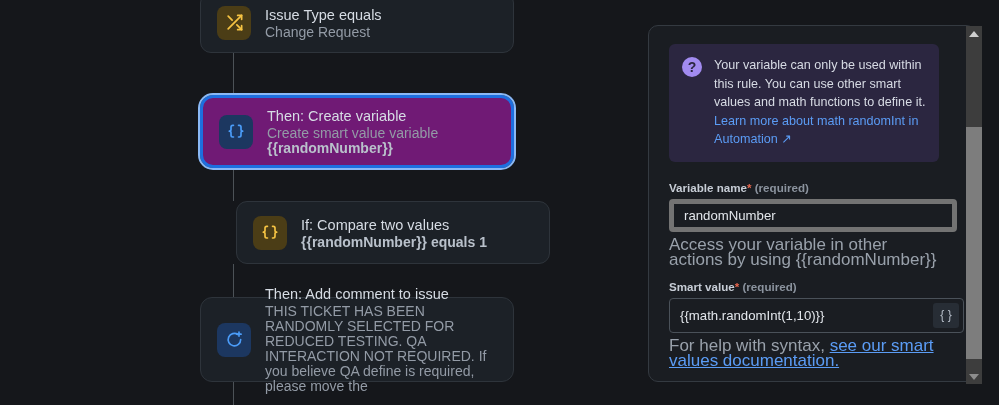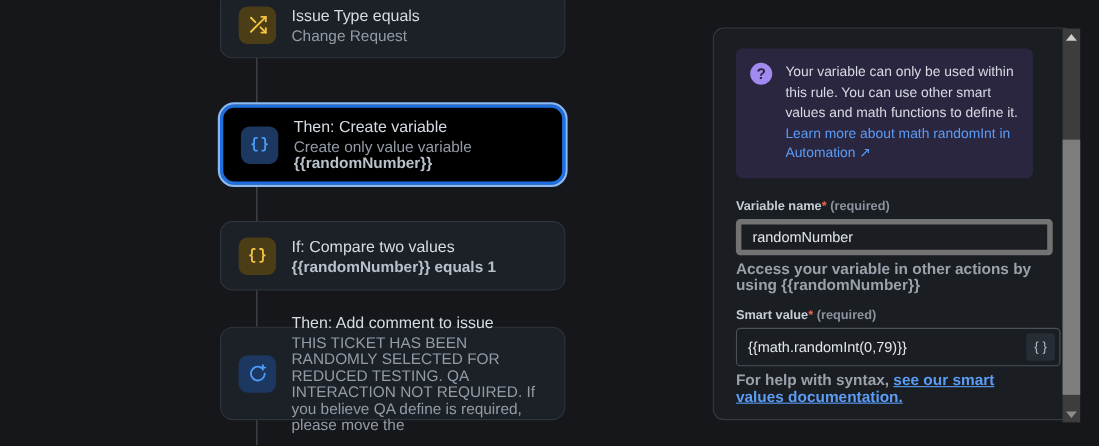--- a/index.html
+++ b/index.html
@@ -37,21 +37,21 @@
     border-radius: 11px;
     display: flex;
     align-items: center;
     padding: 0 14px 0 16px;
   }
   .card.selected {
     border: 3px solid #1d6fe0;
     outline: 2px solid #8ab8f5;
     outline-offset: 0px;
     border-radius: 13px;
-    background: #000000;
+    background: #701a75;
   }
   .card-icon {
     flex: 0 0 auto;
     width: 34px; height: 34px;
     border-radius: 8px;
     display: flex; align-items: center; justify-content: center;
     margin-right: 14px;
   }
   .icon-yellow { background: #4b3d16; }
   .icon-blue   { background: #1c3760; }
@@ -127,25 +127,24 @@
     border-radius: 4px;
     color: #e3e7ec;
     font-size: 13.2px;
     font-family: "Liberation Sans", sans-serif;
     padding: 0 10px;
     display: flex;
     align-items: center;
   }
   .helper {
     color: #99a1ab;
-    font-size: 14px;
+    font-size: 17px;
     line-height: 15.5px;
     margin-top: 5px;
     margin-bottom: 12px;
-    font-weight: bold;
   }
   .helper a { color: #5b9cf5; text-decoration: underline; }
 
   .smart-wrap { position: relative; width: 295px; height: 35px; }
   .smart-input {
     position: absolute; left: 0; top: 0;
     width: 295px; height: 35px;
     background: #1a1d22;
     border: 1px solid #4a5159;
     border-radius: 4px;
@@ -229,26 +228,26 @@
 
     <div class="card selected" style="top:95px;height:73px;">
       <div class="card-icon icon-blue">
         <svg width="20" height="20" viewBox="0 0 24 24" fill="none" stroke="#4b9cf8" stroke-width="2" stroke-linecap="round" stroke-linejoin="round">
           <path d="M9 4H8a2 2 0 0 0-2 2v3a2 2 0 0 1-2 2 2 2 0 0 1 2 2v3a2 2 0 0 0 2 2h1"></path>
           <path d="M15 4h1a2 2 0 0 1 2 2v3a2 2 0 0 0 2 2 2 2 0 0 0-2 2v3a2 2 0 0 1-2 2h-1"></path>
         </svg>
       </div>
       <div class="card-text">
         <div class="card-title">Then: Create variable</div>
-        <div class="card-sub">Create only value variable</div>
+        <div class="card-sub">Create smart value variable</div>
         <div class="card-sub"><strong>{{randomNumber}}</strong></div>
       </div>
     </div>
 
-    <div class="card" style="top:201px;height:63px;">
+    <div class="card" style="top:201px;height:63px;margin-left:36px;">
       <div class="card-icon icon-yellow">
         <svg width="20" height="20" viewBox="0 0 24 24" fill="none" stroke="#f5c343" stroke-width="2" stroke-linecap="round" stroke-linejoin="round">
           <path d="M9 4H8a2 2 0 0 0-2 2v3a2 2 0 0 1-2 2 2 2 0 0 1 2 2v3a2 2 0 0 0 2 2h1"></path>
           <path d="M15 4h1a2 2 0 0 1 2 2v3a2 2 0 0 0 2 2 2 2 0 0 0-2 2v3a2 2 0 0 1-2 2h-1"></path>
         </svg>
       </div>
       <div class="card-text">
         <div class="card-title">If: Compare two values</div>
         <div class="card-sub"><strong>{{randomNumber}} equals 1</strong></div>
       </div>
@@ -281,21 +280,21 @@
       </div>
 
       <div class="field-label"><span>Variable name</span><span class="req-star">*</span>
         <span class="req-note">(required)</span></div>
       <div class="text-input">randomNumber</div>
       <div class="helper">Access your variable in other actions by using {{randomNumber}}</div>
 
       <div class="field-label"><span>Smart value</span><span class="req-star">*</span>
         <span class="req-note">(required)</span></div>
       <div class="smart-wrap">
-        <div class="smart-input">{{math.randomInt(0,79)}}</div>
+        <div class="smart-input">{{math.randomInt(1,10)}}</div>
         <div class="smart-btn">{ }</div>
       </div>
       <div class="helper"><span>For help with syntax, </span><a href="#">see our smart values documentation.</a></div>
 
     </div>
   </div>
 
   <div id="scrollbar">
     <div id="sb-up">
         <div class="arrow-up"></div>

